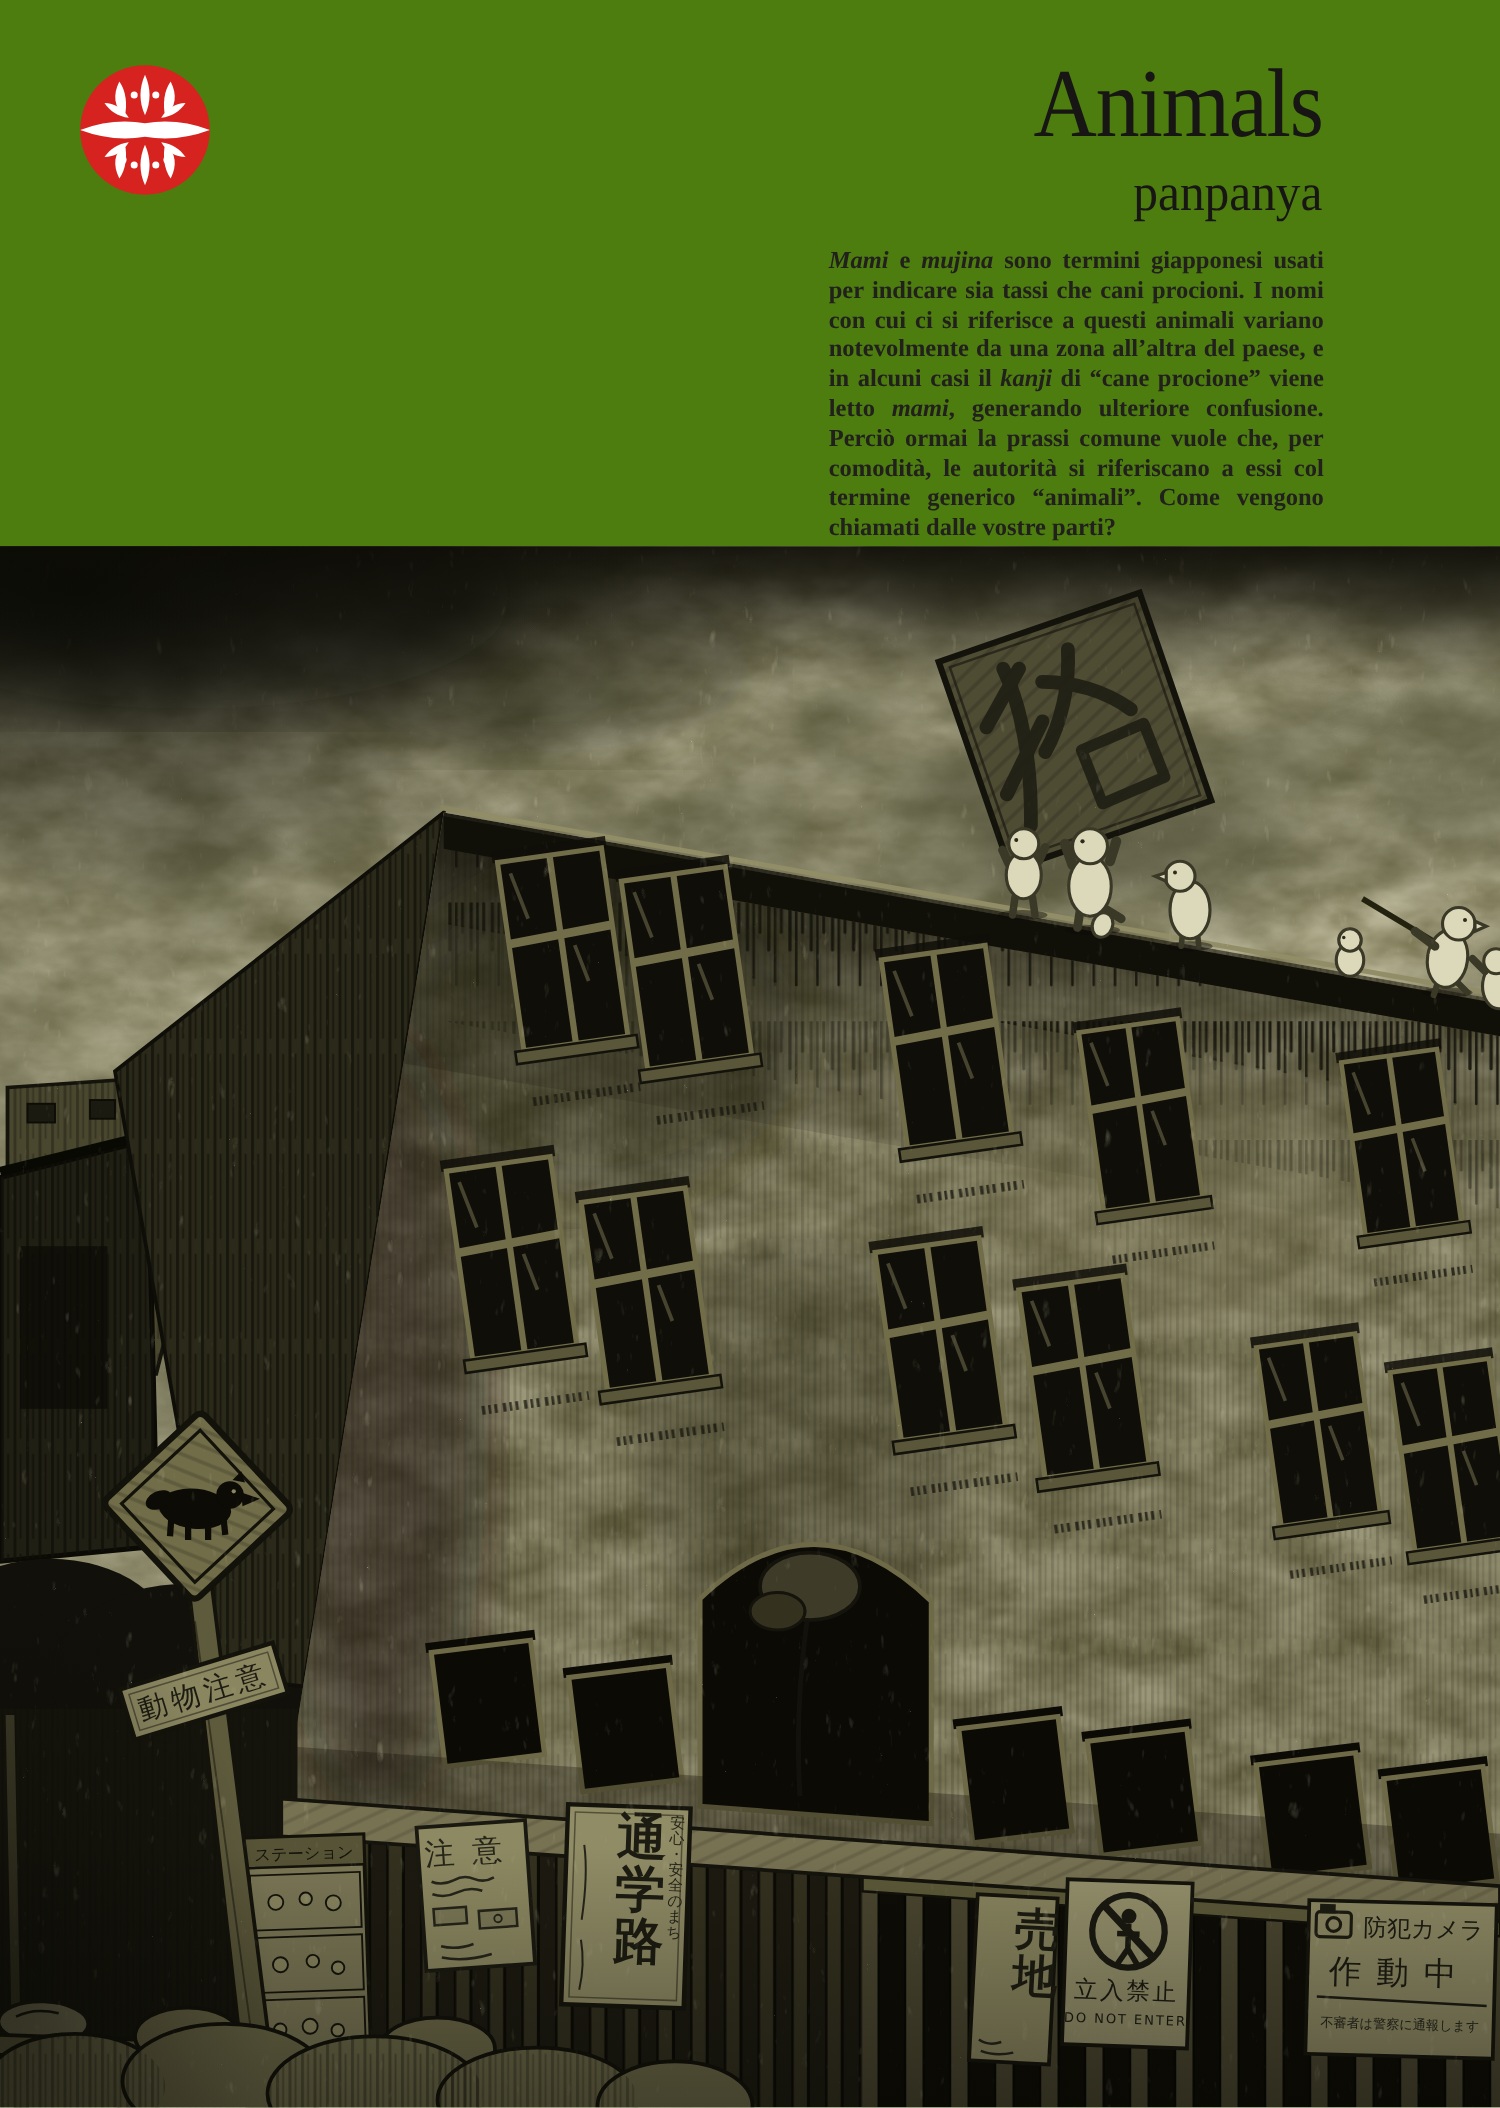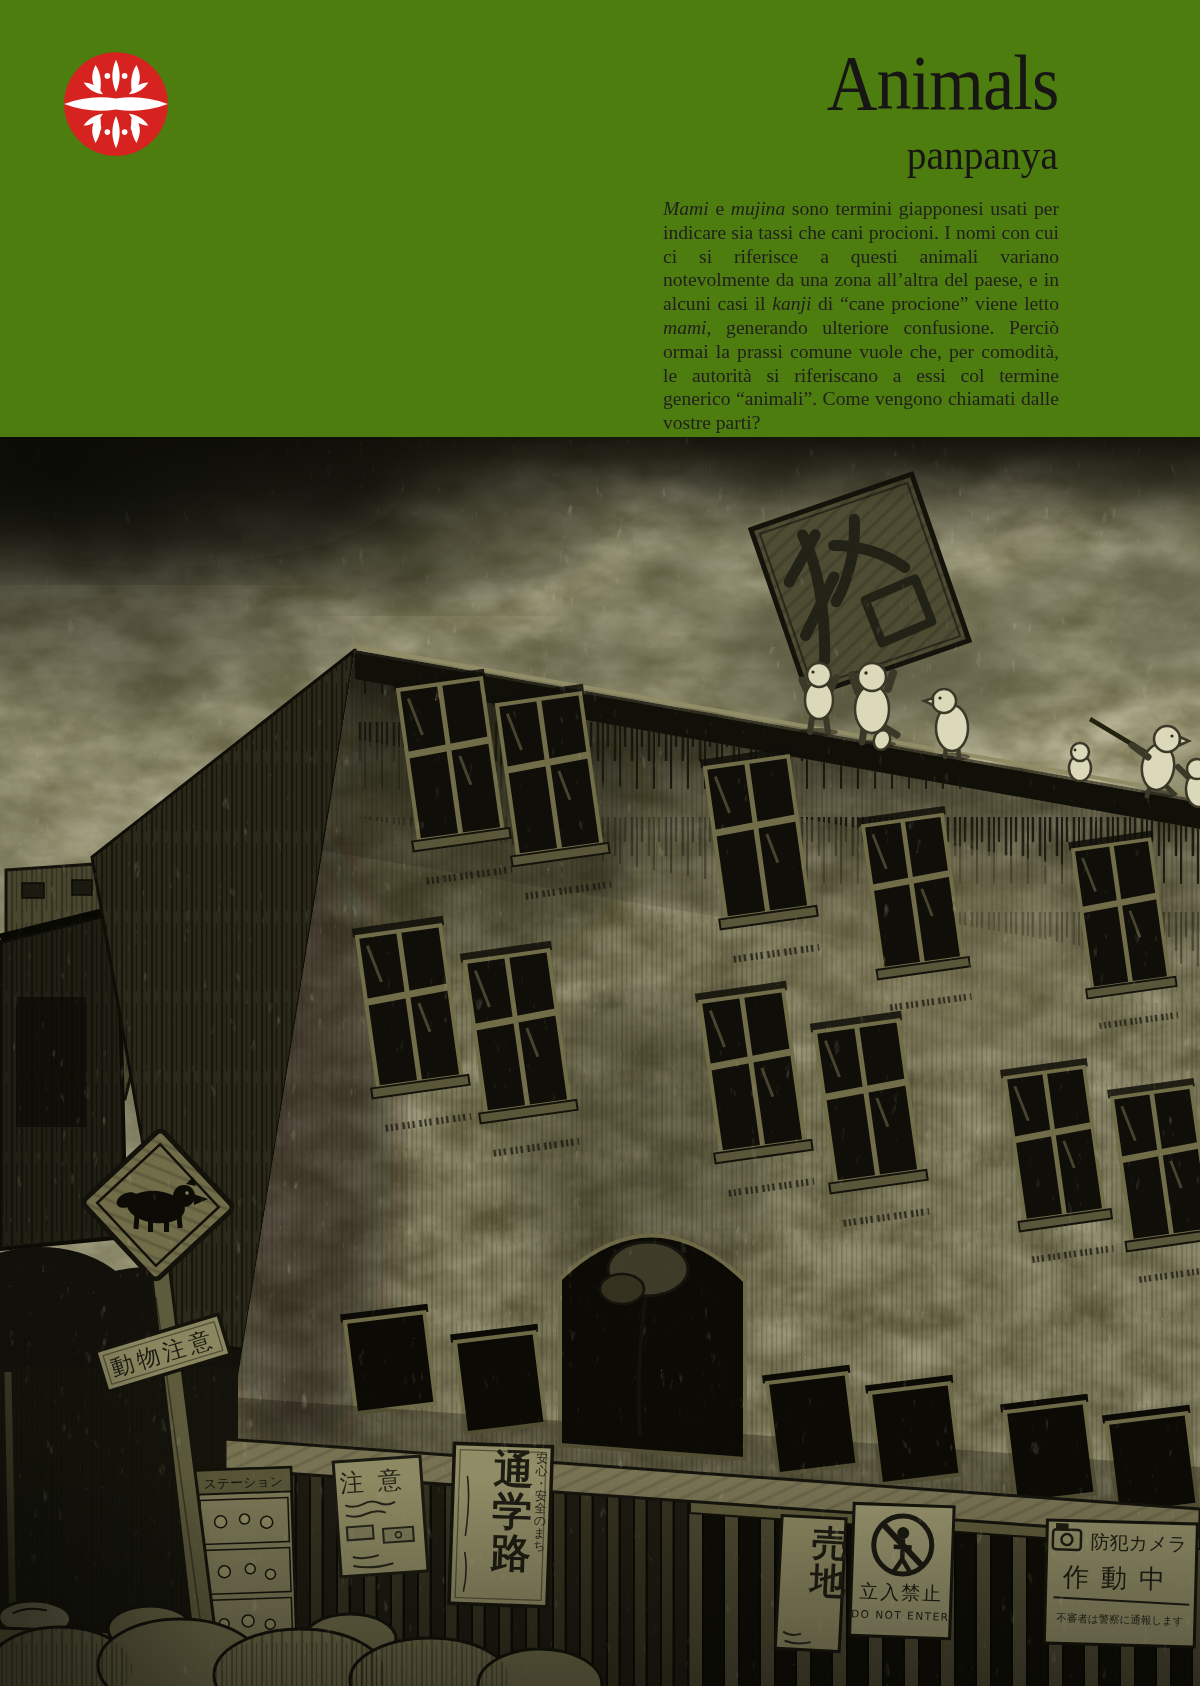--- a/index.html
+++ b/index.html
@@ -5,21 +5,21 @@
   html,body{margin:0;padding:0;background:#ffffff;}
   .page{position:relative;width:1200px;height:1686px;overflow:hidden;background:#4d7c0f;
         font-family:"Liberation Serif", serif;}
   .logo{position:absolute;left:62px;top:50px;width:108px;height:108px;}
   .title{position:absolute;right:142px;top:44px;margin:0;font-weight:400;
          font-size:78px;line-height:1;letter-spacing:-1px;color:#171614;
          transform:scaleX(.9);transform-origin:100% 0;white-space:nowrap;}
   .author{position:absolute;right:142px;top:134px;font-size:42px;line-height:1;
           color:#171614;transform:scaleX(.94);transform-origin:100% 0;white-space:nowrap;}
   .intro{position:absolute;left:663px;top:197px;width:396px;margin:0;
-         font-size:19.6px;line-height:23.8px;color:#21201d;text-align:justify;}
+         font-size:19.6px;line-height:23.8px;color:#21201d;text-align:justify;font-weight:bold;}
   .intro i{font-style:italic;}
   .illustration{position:absolute;left:0;top:437px;width:1200px;height:1249px;display:block;}
   svg text{user-select:none;}
 </style>
 </head>
 <body>
 
 <div class="page">
 
   <svg class="logo" viewBox="0 0 100 100" aria-label="Animals">

